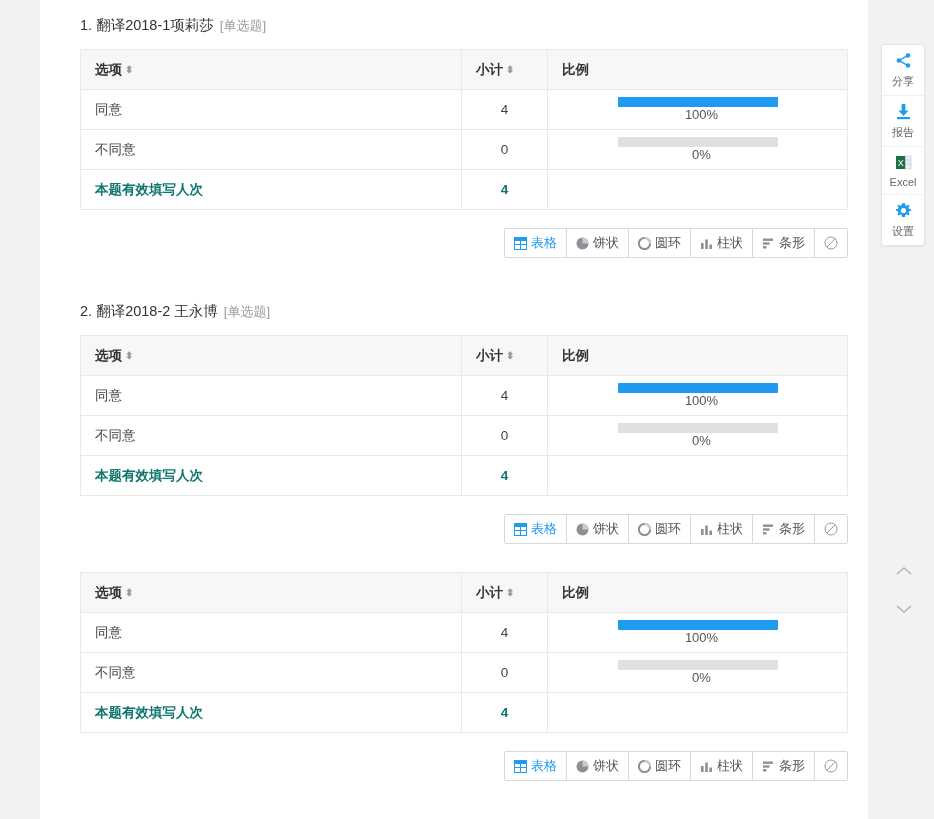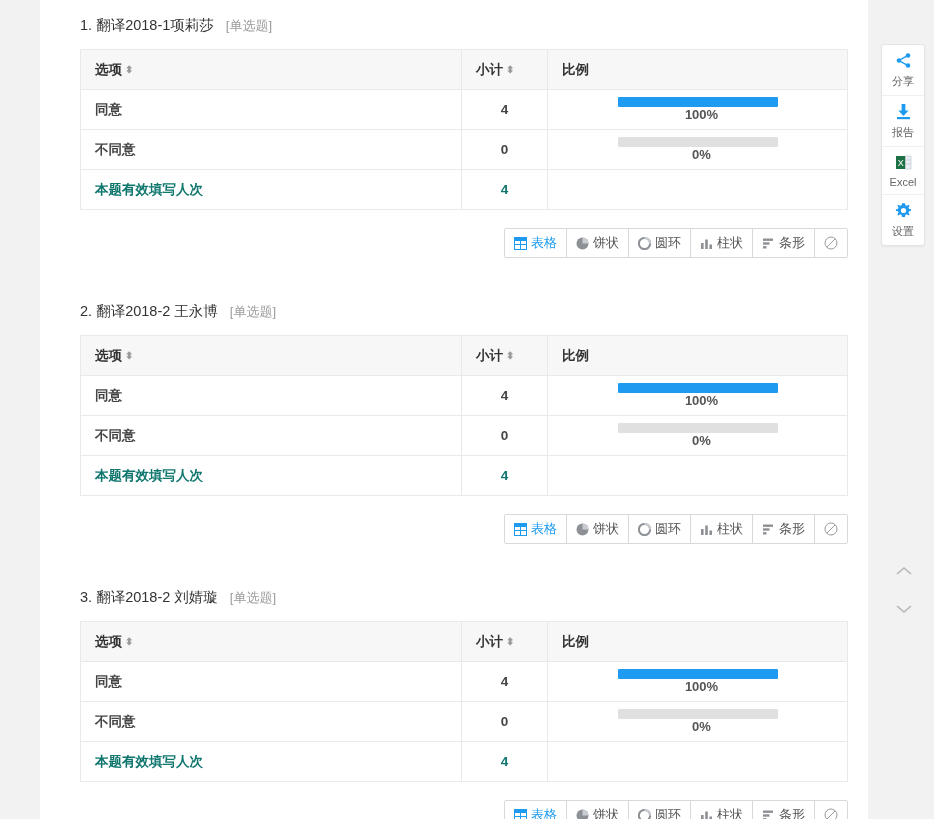--- a/index.html
+++ b/index.html
@@ -29,36 +29,36 @@
   .q-title {
     font-size: 14.5px;
     color: #333;
     padding-top: 14px;
     padding-bottom: 12px;
     line-height: 22px;
   }
   .q-title .q-type {
     color: #9b9b9b;
     font-size: 13px;
-    margin-left: 8px;
+    margin-left: 2px;
   }
   table.stat {
     border-collapse: collapse;
     width: 768px;
     table-layout: fixed;
     border: 1px solid #e3e3e3;
     font-size: 13.5px;
     color: #444;
   }
   table.stat th, table.stat td {
     border: 1px solid #e9e9e9;
     padding: 0 14px;
     height: 39px;
     text-align: left;
-    font-weight: bold;
+    font-weight: normal;
     vertical-align: middle;
   }
   table.stat thead th {
     background: #f7f7f7;
     color: #333;
     font-weight: bold;
     font-size: 13.5px;
   }
   .col-opt { width: 352px; }
   .col-cnt { width: 57px; text-align: left; }
@@ -402,25 +402,20 @@
                   <circle cx="7" cy="7" r="6" fill="none" stroke="#9a9a9a"></circle>
                   <line x1="2.8" y1="11.2" x2="11.2" y2="2.8" stroke="#9a9a9a"></line>
                 </svg>
             </span>
           </div>
         </div>
       </div>
     </div>
 
     <div class="q-block">
-      <div class="q-title">
-        <span>3.</span>
-        <span>翻译2018-2 刘婧璇</span>
-        <span class="q-type">[单选题]</span>
-      </div>
       <table class="stat">
         <thead>
           <tr>
             <th class="col-opt sortable">
               <span>选项</span><span class="sort-arrows">⬍</span>
             </th>
             <th class="col-cnt sortable">
               <span>小计</span><span class="sort-arrows">⬍</span>
             </th>
             <th class="col-pct">

